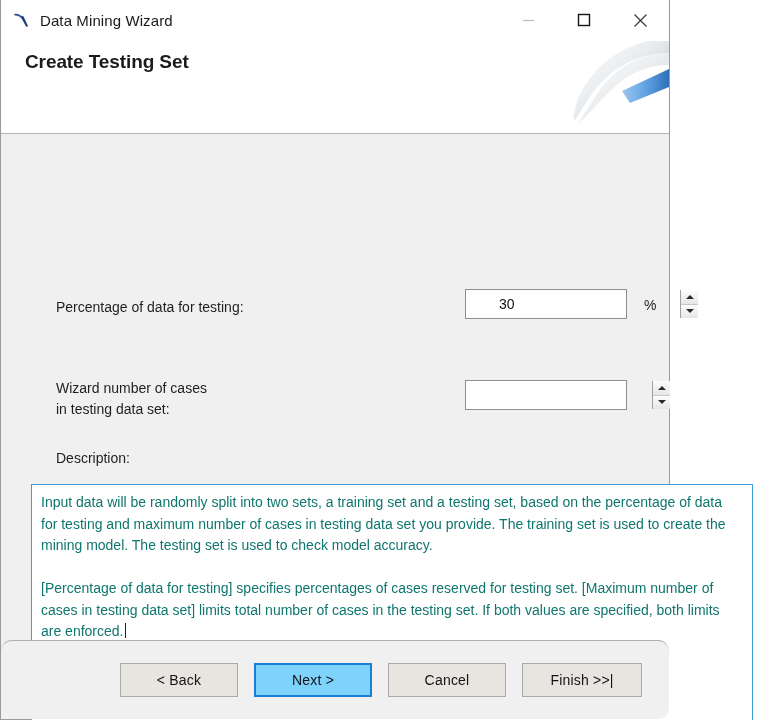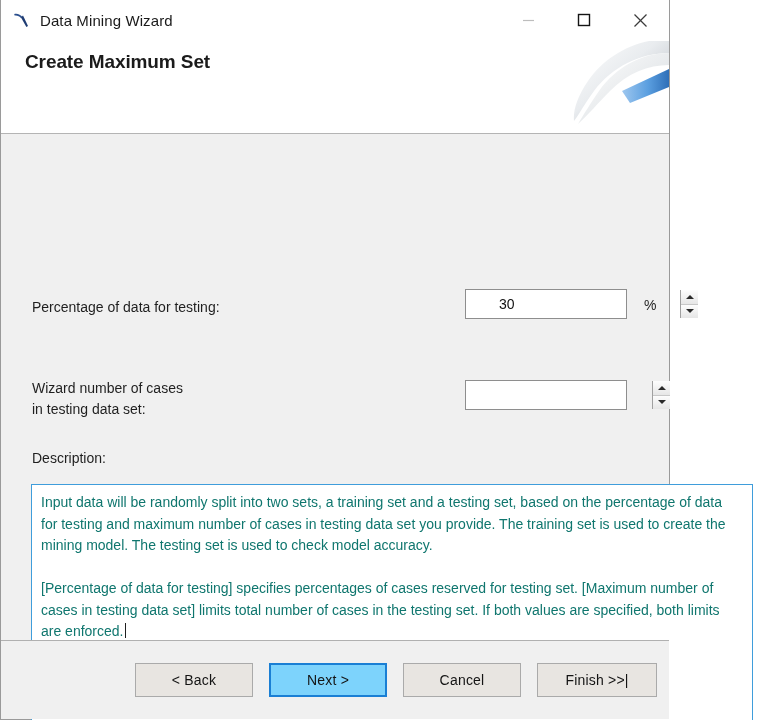--- a/index.html
+++ b/index.html
@@ -104,20 +104,21 @@
     flex: 1 1 auto;
     background: #f0f0f0;
   }
 
   .field-label {
     position: absolute;
     font-size: 14px;
     color: #1f1f1f;
     line-height: 21px;
     white-space: pre-line;
+    margin-left: 24px;
   }
   #label-percent { left: 31px; top: 163px; }
   #label-maxcases { left: 31px; top: 244px; }
   #label-description { left: 31px; top: 314px; }
 
   
   .spinner {
     position: absolute;
     display: flex;
     background: #ffffff;
@@ -209,22 +210,23 @@
 
   
   .footer {
     position: relative;
     flex: 0 0 78px;
     background: #f0f0f0;
     border-top: 1px solid #b0b0b0;
     display: flex;
     align-items: center;
     justify-content: flex-end;
-    padding-right: 12px;
+    padding-right: 27px;
     gap: 16px;
+    border-radius: 11px;
   }
   .btn {
     width: 118px;
     height: 34px;
     box-sizing: border-box;
     background: #e8e5e1;
     border: 1px solid #aaaaaa;
     font-family: "Liberation Sans", sans-serif;
     font-size: 14px;
     color: #141414;
@@ -269,21 +271,21 @@
       <div class="win-btn close">
         <svg width="15" height="15" viewBox="0 0 15 15">
             <line x1="1.5" y1="1.5" x2="13.5" y2="13.5" stroke="#3c3c3c" stroke-width="1.3"></line>
             <line x1="13.5" y1="1.5" x2="1.5" y2="13.5" stroke="#3c3c3c" stroke-width="1.3"></line>
           </svg>
       </div>
     </div>
   </div>
 
   <div class="header">
-    <div class="header-title">Create Maximum Set</div>
+    <div class="header-title">Create Testing Set</div>
     <div class="header-art">
       <svg width="125" height="110" viewBox="0 0 125 110">
         <defs>
           <linearGradient id="swA" x1="0" y1="0" x2="1" y2="1">
             <stop offset="0%" stop-color="#ffffff"></stop>
             <stop offset="45%" stop-color="#e9ecef"></stop>
             <stop offset="100%" stop-color="#aeb4bb"></stop>
           </linearGradient>
           <linearGradient id="swB" x1="0" y1="0" x2="1" y2="1">
             <stop offset="0%" stop-color="#ffffff"></stop>

